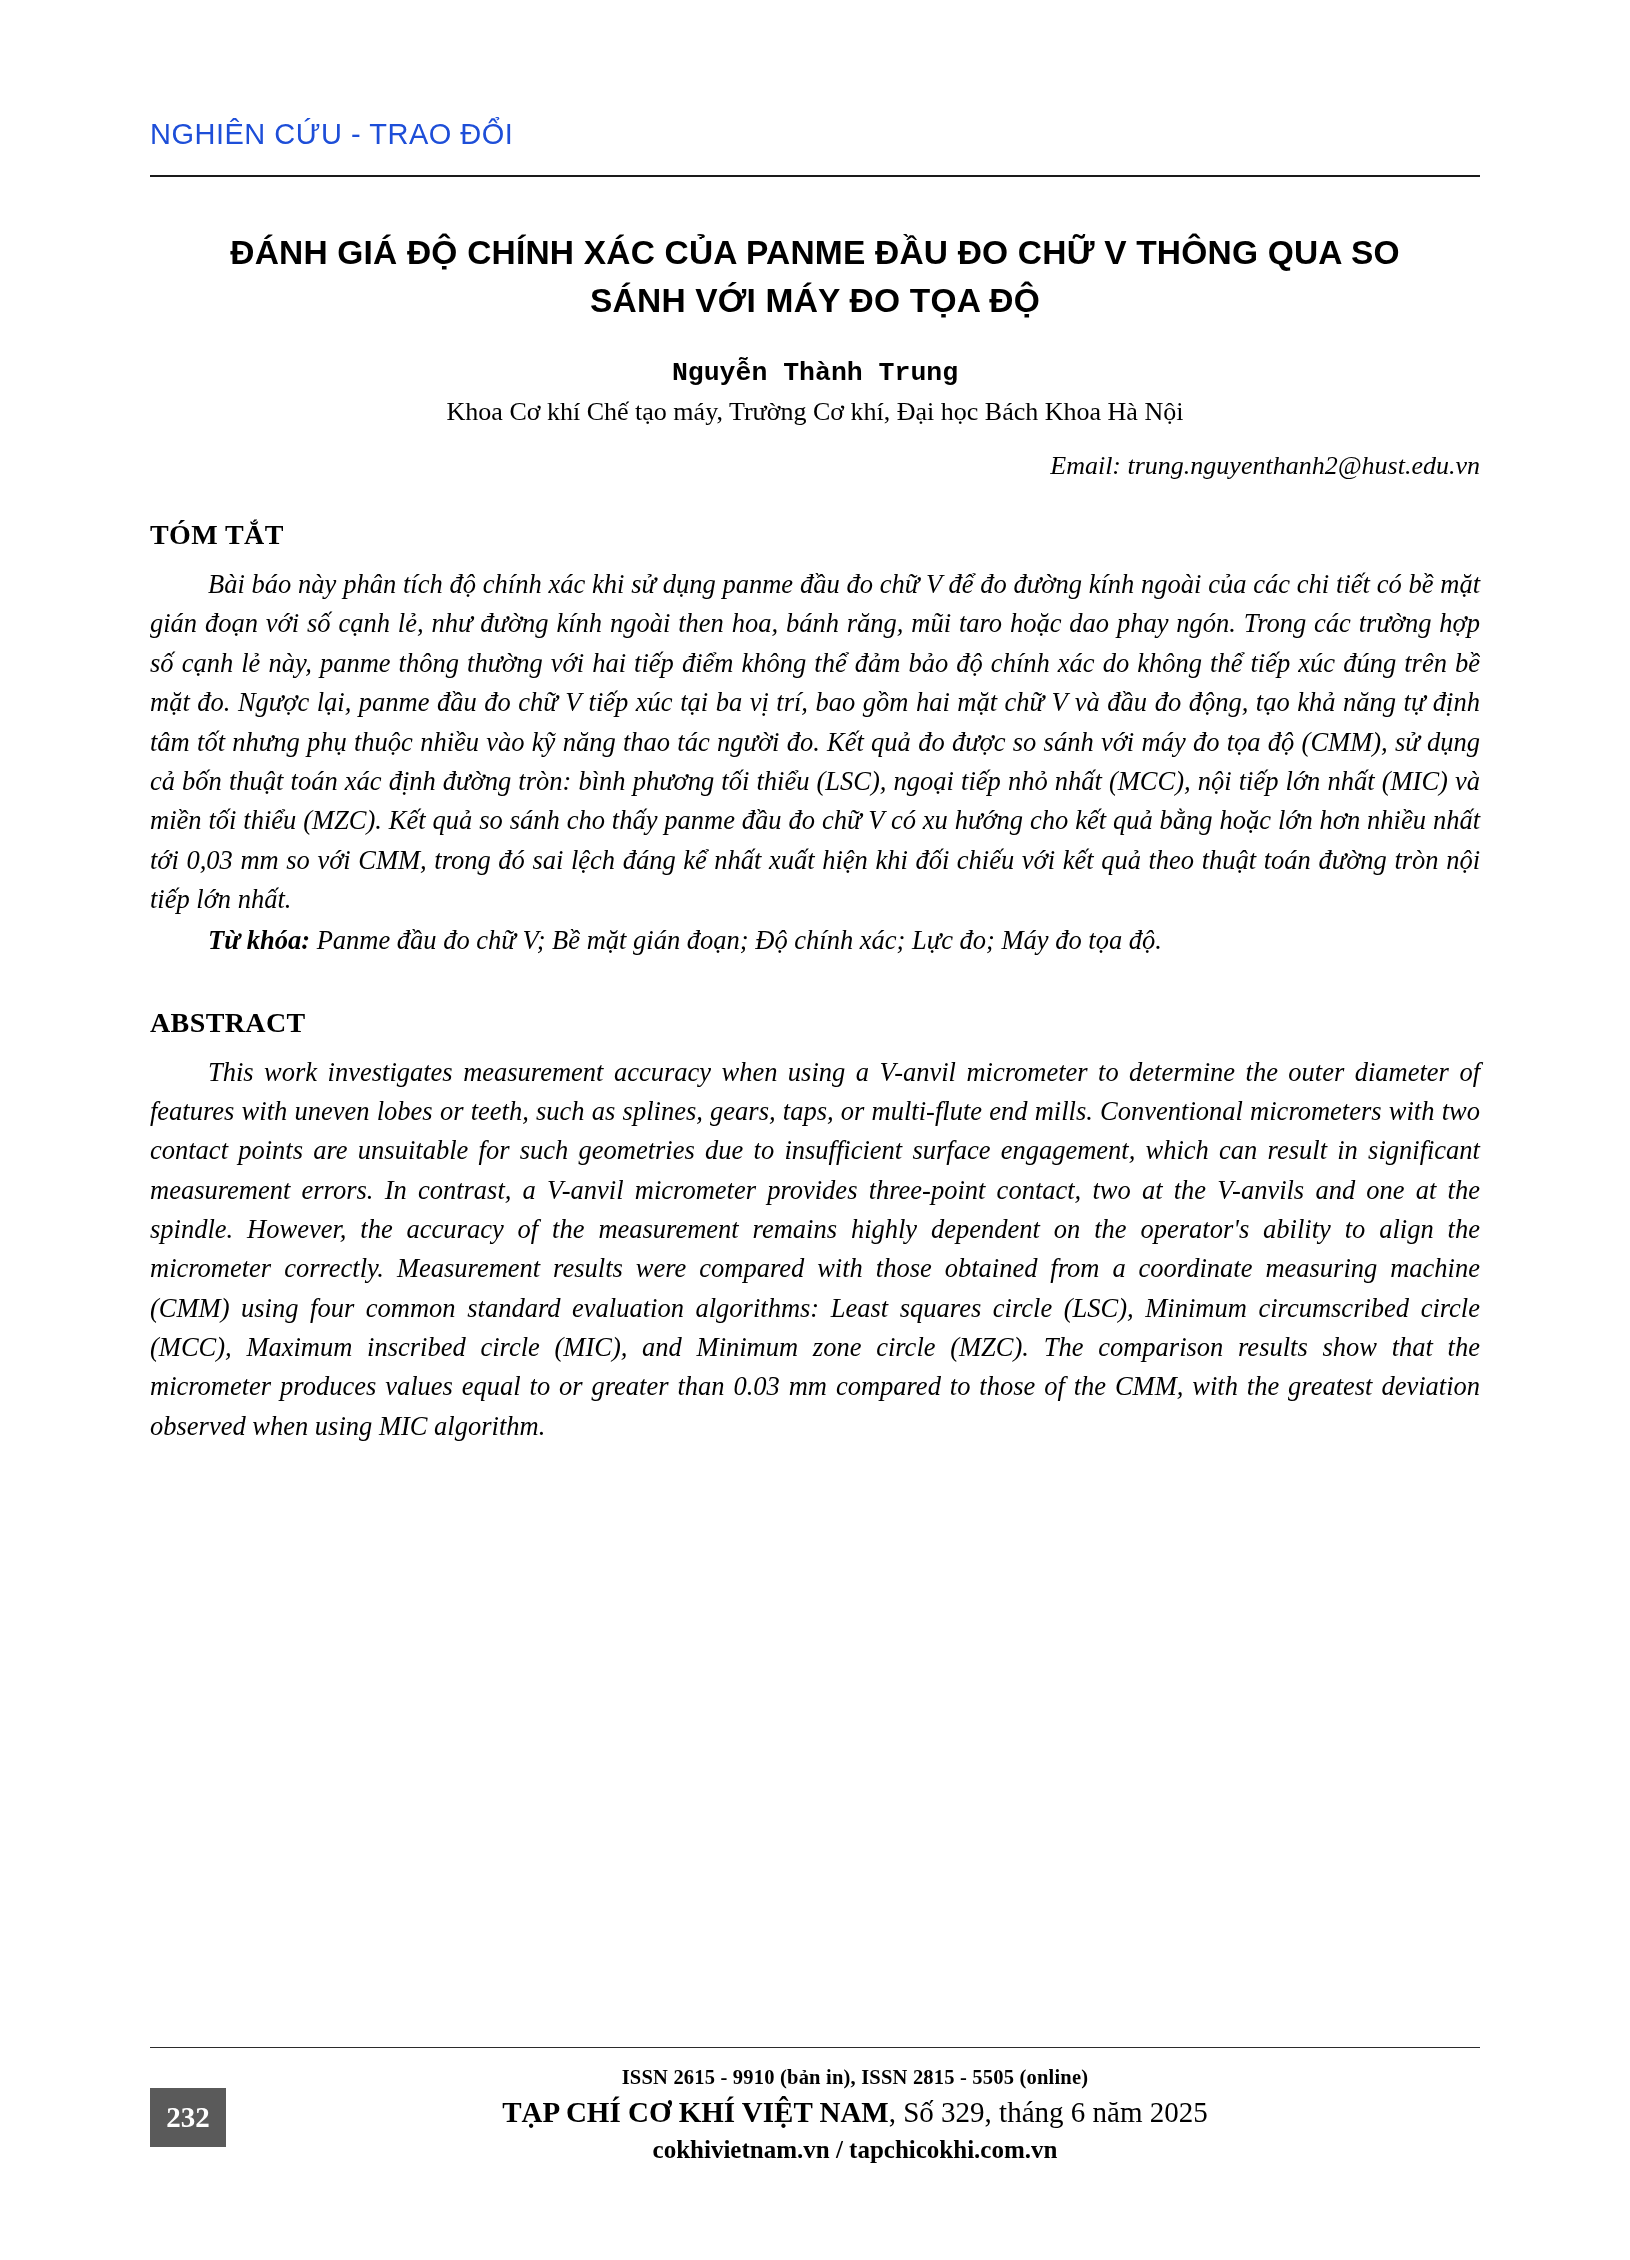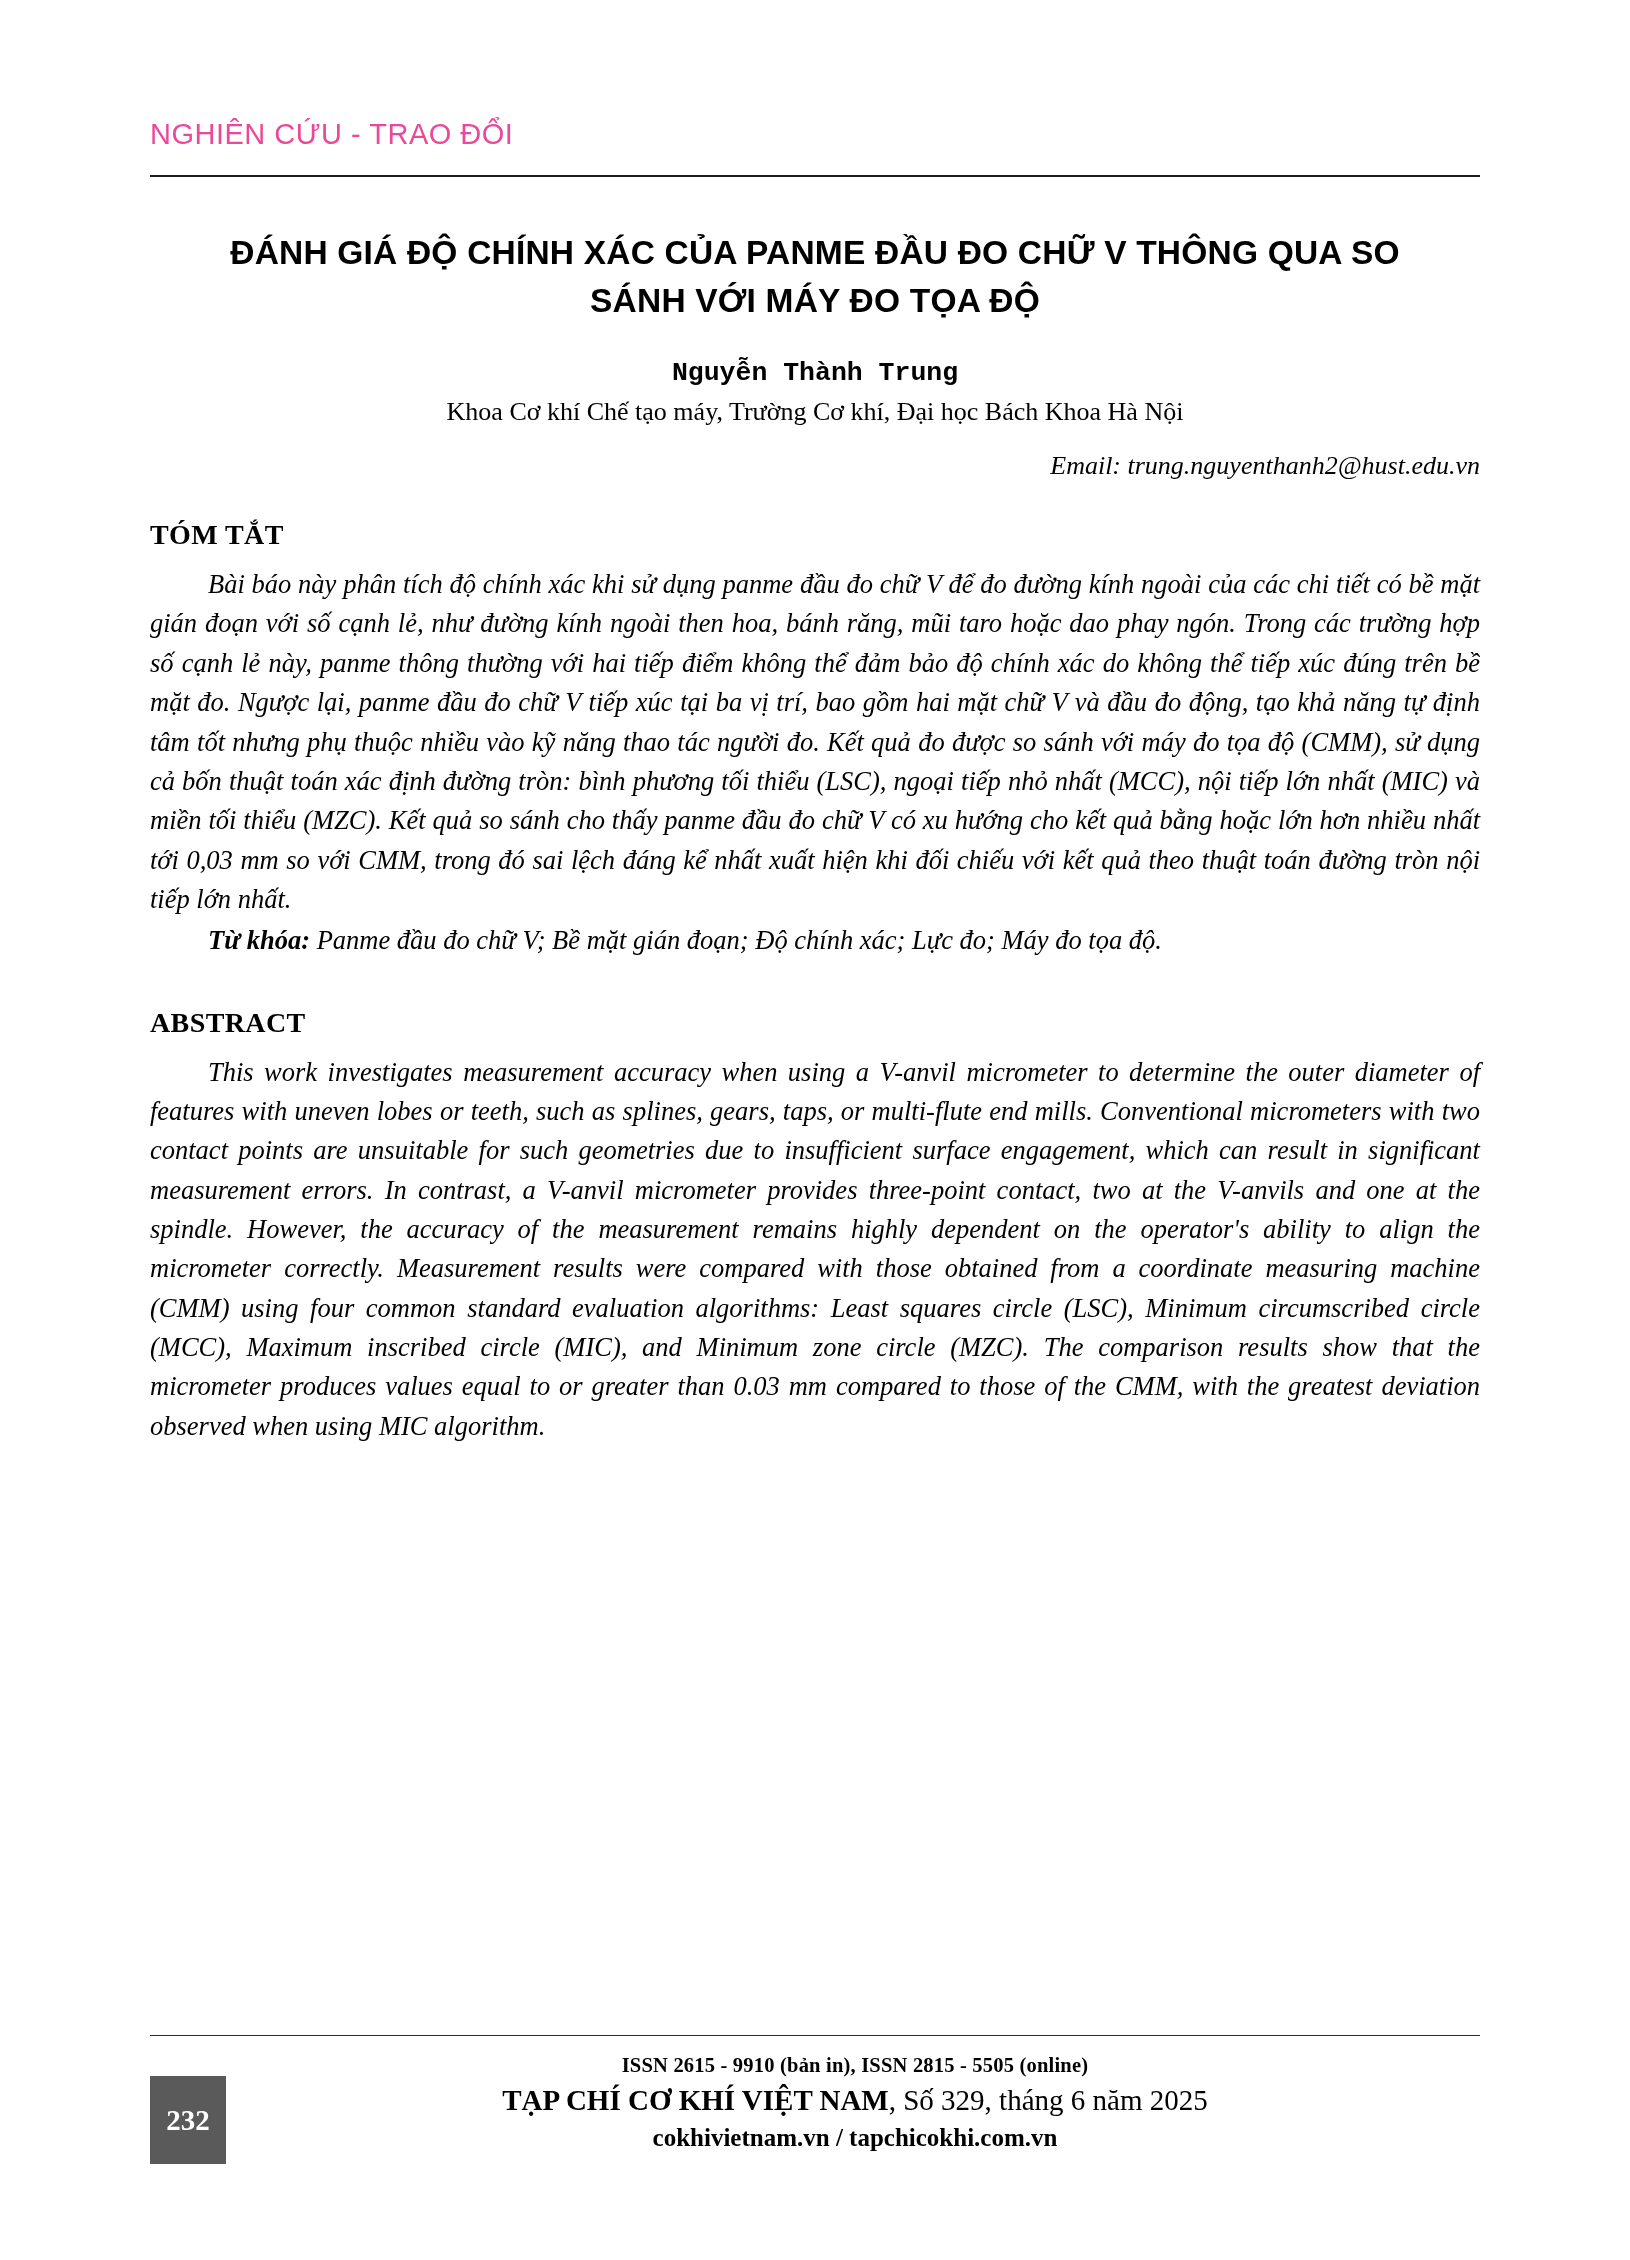--- a/index.html
+++ b/index.html
@@ -24,21 +24,21 @@
     padding: 0 150px;
   }
 
   
   .running-head {
     margin-top: 118px;
     font-family: "Liberation Sans", sans-serif;
     font-size: 29px;
     font-weight: 400;
     letter-spacing: 0.5px;
-    color: #ec4899;
+    color: #1d4ed8;
     padding-bottom: 24px;
   }
   .rule {
     border-bottom: 2.4px solid #1a1a1a;
     width: 100%;
   }
 
   
   .title-vi {
     margin-top: 52px;
@@ -124,21 +124,21 @@
     border-bottom: 1.6px solid #2b2b2b;
     width: 100%;
     margin-bottom: 18px;
   }
   .footer-inner {
     display: flex;
     align-items: stretch;
   }
   .page-number-box {
     width: 76px;
-    height: 88px;
+    height: 59px;
     background: #5a5a5a;
     color: #ffffff;
     font-family: "Liberation Serif", serif;
     font-weight: 700;
     font-size: 29px;
     display: flex;
     align-items: center;
     justify-content: center;
     flex: none;
     margin-top: 22px;

